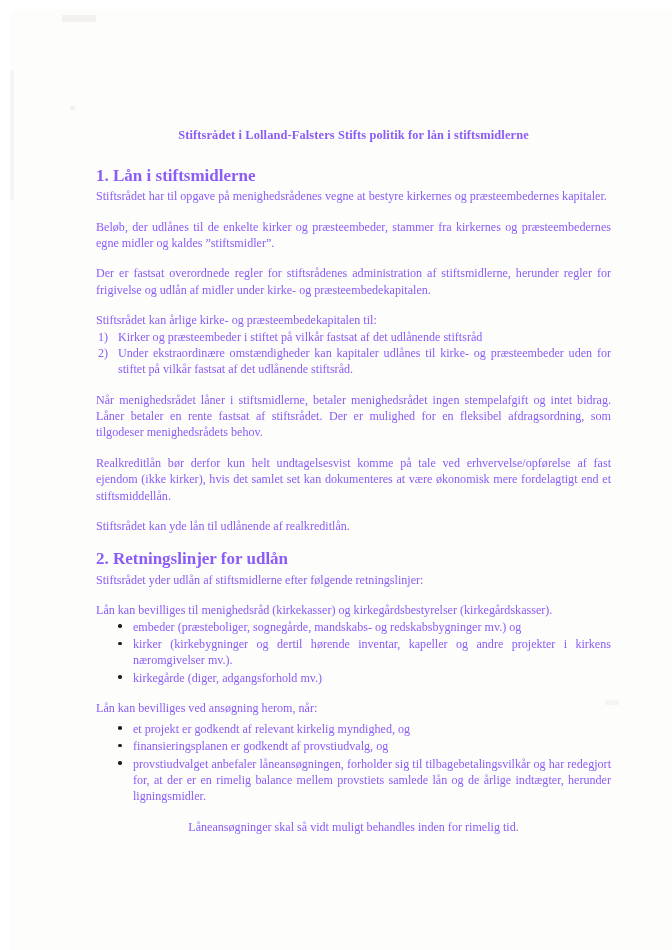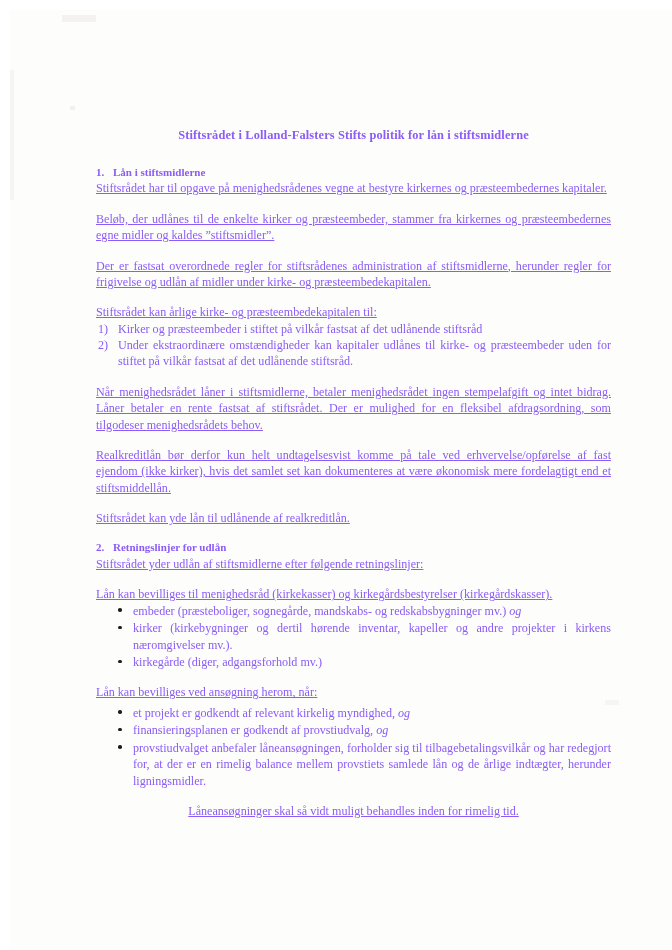--- a/index.html
+++ b/index.html
@@ -44,37 +44,36 @@
     font-weight: bold;
     font-size: 12.4px;
     text-align: center;
     letter-spacing: 0.01em;
     margin: 0 0 22px 0;
     line-height: 1.2;
   }
 
   .section-heading {
     font-weight: bold;
-    font-size: 11px;
+    font-size: 17px;
     margin: 0 0 1px 0;
     line-height: 1.32;
   }
   .section-heading .num {
     display: inline-block;
     min-width: 17px;
   }
 
   p.body {
     font-size: 12.1px;
     line-height: 1.355;
     margin: 0 0 14px 0;
     text-align: justify;
     text-justify: inter-word;
     hyphens: manual;
-    text-decoration: underline;
   }
   p.body.tight { margin-bottom: 0; }
   p.body.left  { text-align: left; }
 
   .lead-after-heading {
     margin-top: 0;
   }
 
   
   ol.numlist {
@@ -115,21 +114,21 @@
     position: absolute;
     left: 22px;
     top: 0.46em;
     width: 3.6px;
     height: 3.6px;
     background: #1c1c1c;
     border-radius: 50%;
   }
   ul.bullets > li.justified { text-align: justify; }
 
-  .ital { font-style: italic; }
+  .ital { }
 </style>
 </head>
 <body>
 
 <div class="page">
 
   <div class="scan-noise noise-a"></div>
   <div class="scan-noise noise-b"></div>
   <div class="scan-noise noise-c"></div>
   <div class="scan-noise noise-f"></div>

